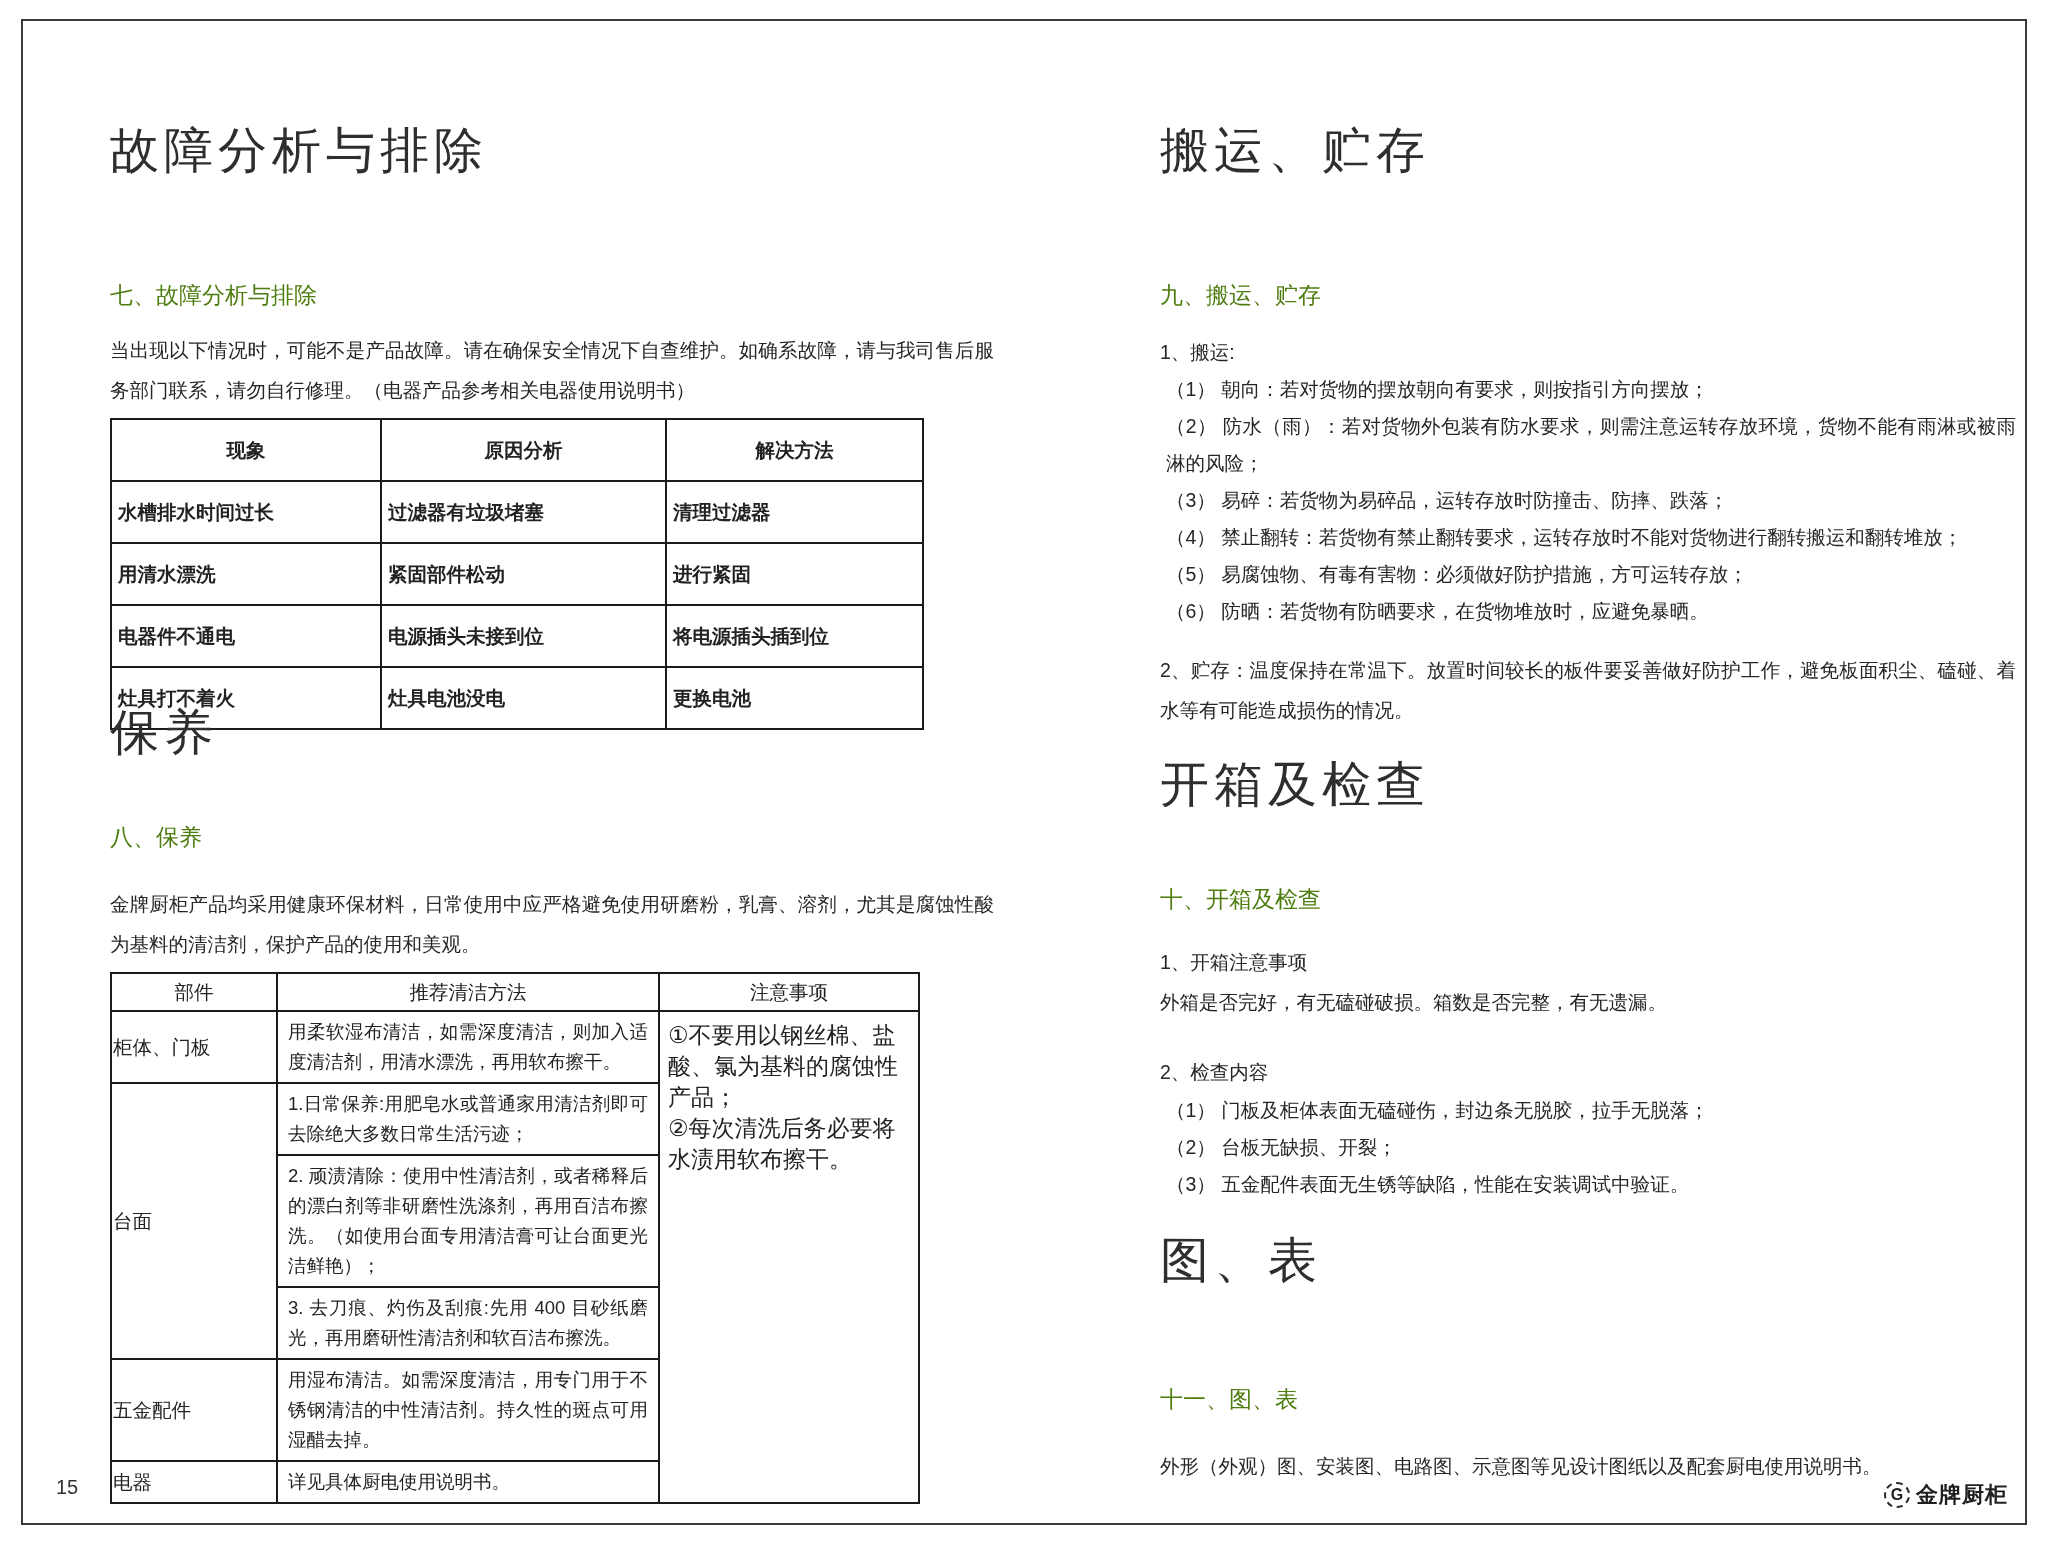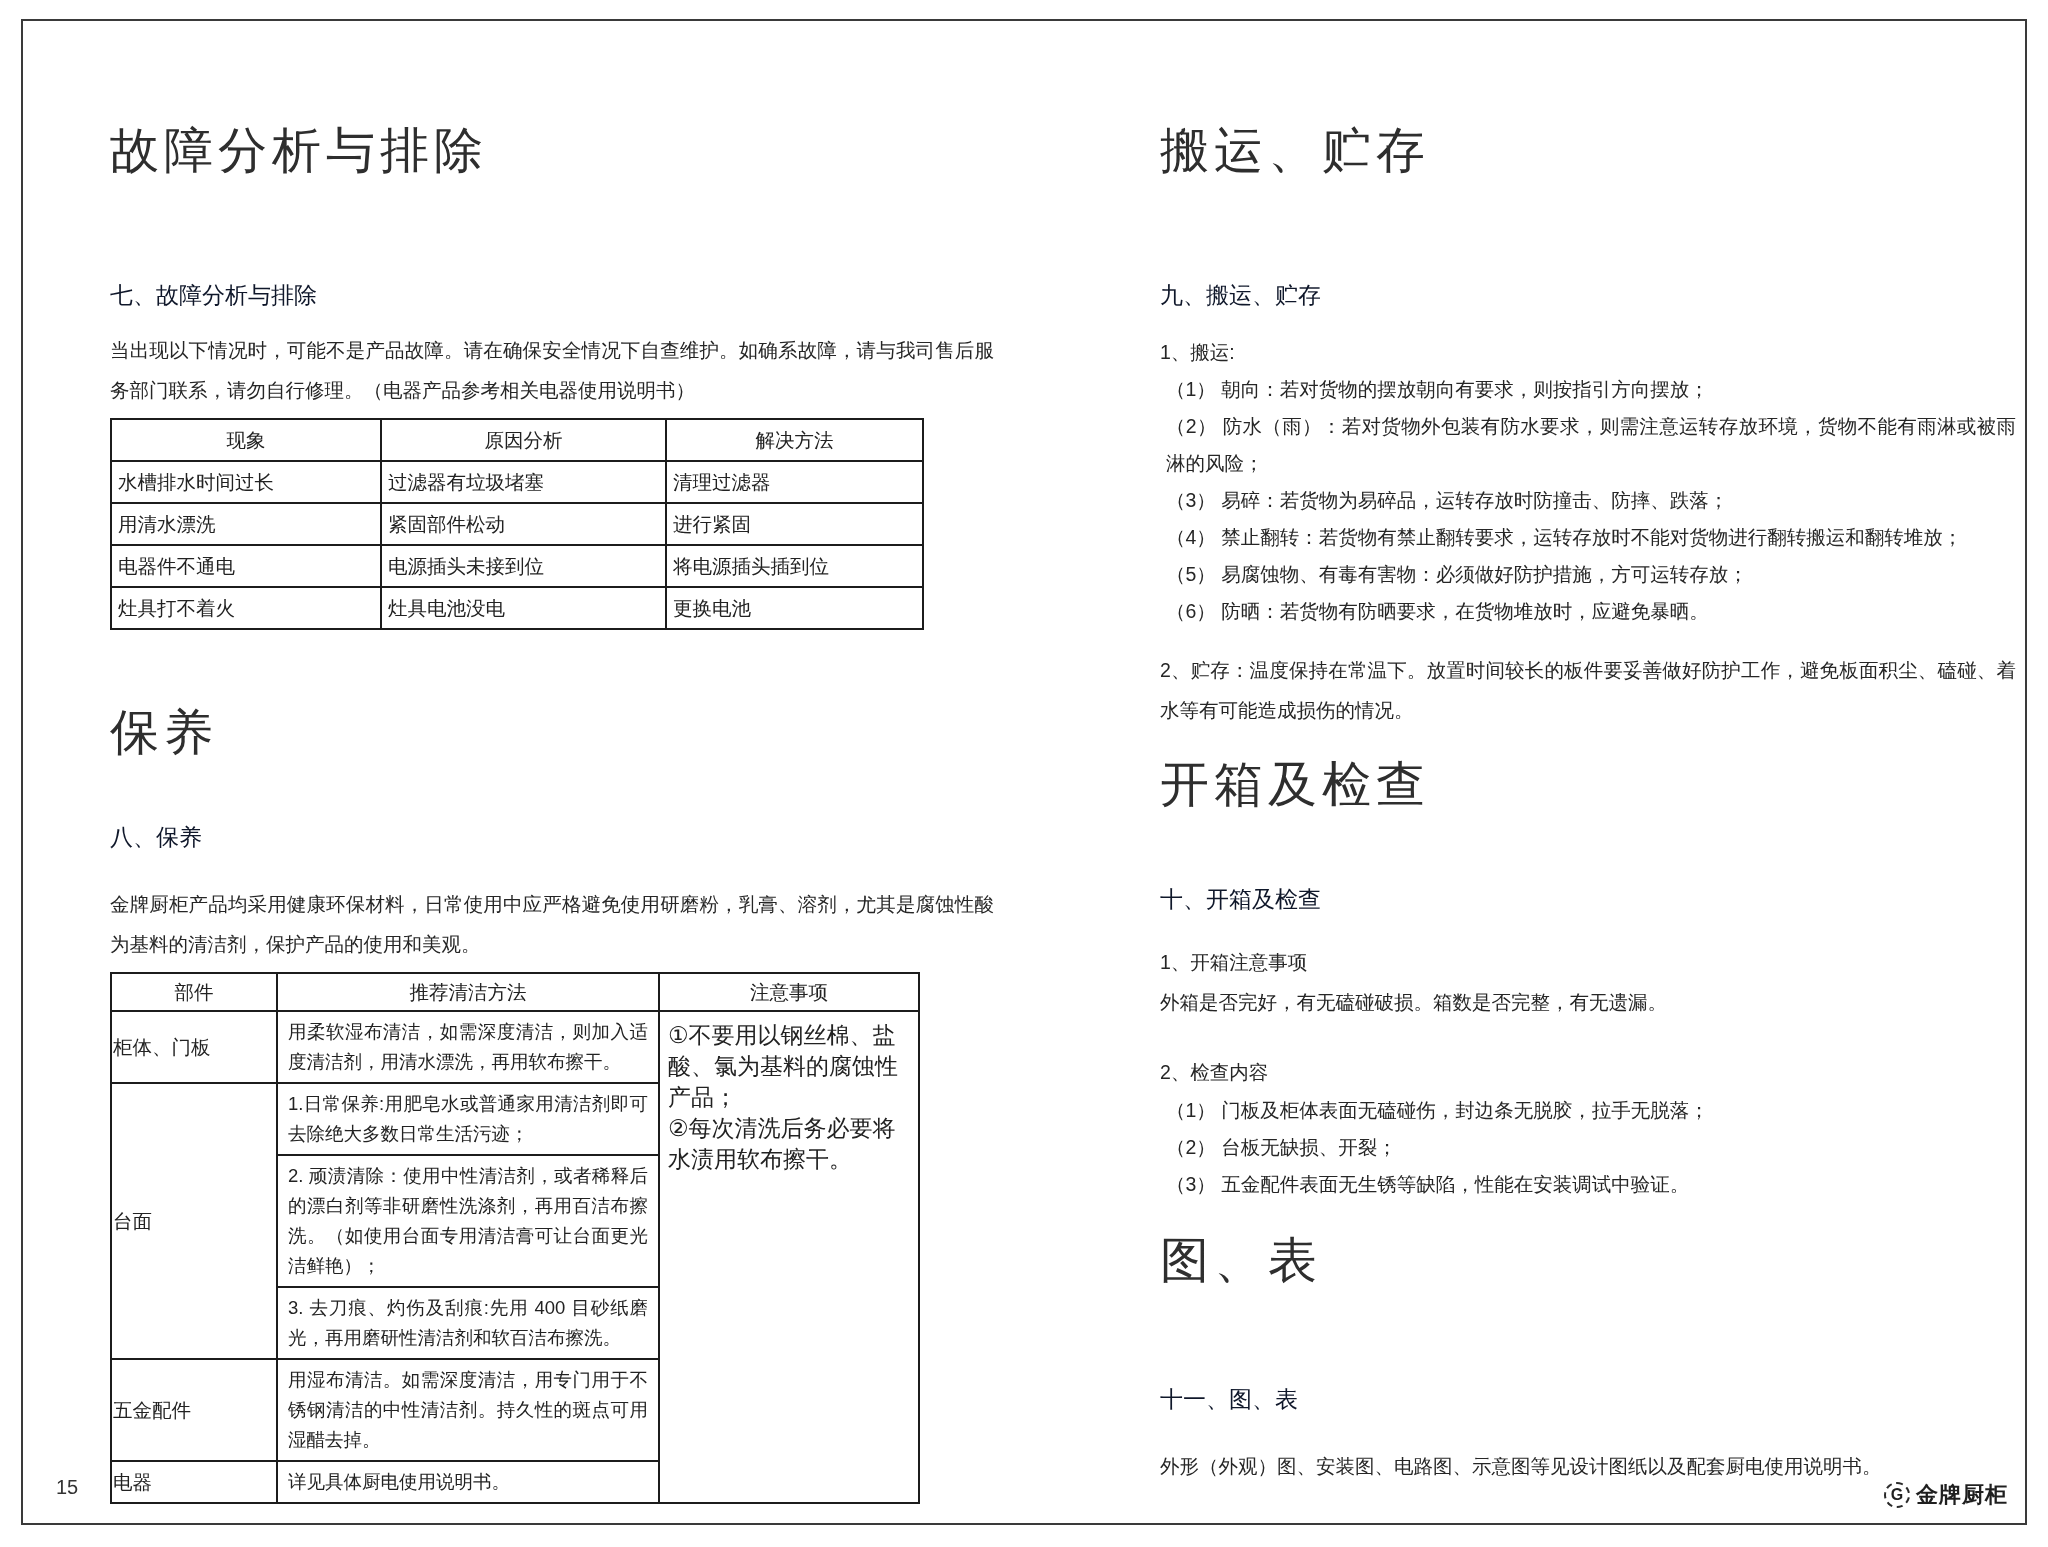--- a/index.html
+++ b/index.html
@@ -3,28 +3,28 @@
 <meta charset="utf-8">
 <style>
   html,body{margin:0;padding:0;background:#fff;}
   .sheet{
     position:relative;width:2048px;height:1547px;background:#ffffff;overflow:hidden;
     font-family:"Liberation Sans","DejaVu Sans",sans-serif;color:#262626;
   }
   .frame{position:absolute;left:21px;top:19px;right:21px;bottom:22px;border:2px solid #3a3a3a;}
   .abs{position:absolute;}
   .h-big{font-size:49px;letter-spacing:5px;color:#2e2e2e;font-weight:400;white-space:nowrap;}
-  .h-sec{font-size:23px;color:#0f172a;font-weight:400;white-space:nowrap;}
+  .h-sec{font-size:23px;color:#4d7c0f;font-weight:400;white-space:nowrap;}
   .para{font-size:19.5px;line-height:40px;color:#262626;text-align:justify;}
   .list .li{font-size:19.5px;line-height:37px;color:#262626;text-align:justify;padding-left:6px;}
   .list .li.first{padding-left:0;}
   .sub-line{font-size:19.5px;line-height:40px;color:#262626;}
   table.tbl{border-collapse:collapse;table-layout:fixed;background:#fff;}
   .tbl th,.tbl td{border:2px solid #1c1c1c;font-weight:400;color:#222;}
-  .tbl-fault th,.tbl-fault td{height:36px;font-size:19.5px;padding:2px 6px;overflow:hidden;white-space:nowrap;}
+  .tbl-fault th,.tbl-fault td{height:36px;font-size:19.5px;padding:12px 6px;overflow:hidden;white-space:nowrap;font-weight:bold;}
   .tbl-care th{height:34px;text-align:center;font-size:19.5px;}
   .tbl-care td.part{text-align:left;vertical-align:middle;font-size:19.5px;}
   .tbl-care td.method{font-size:18.5px;line-height:30px;padding:5px 10px;text-align:justify;vertical-align:middle;}
   .tbl-care td.notes{vertical-align:top;font-size:23px;line-height:31px;padding:8px 8px;text-align:left;}
   .footer-pageno{font-size:20px;color:#333;}
   .brand{display:flex;align-items:center;gap:6px;}
   .logo-g{display:inline-flex;width:26px;height:26px;border:2px dashed #2a2a2a;border-radius:50%;
     align-items:center;justify-content:center;font-size:16px;font-weight:700;color:#1f1f1f;box-sizing:border-box;}
   .brand-name{font-size:22px;font-weight:600;color:#1f1f1f;letter-spacing:1px;white-space:nowrap;}
 </style>

